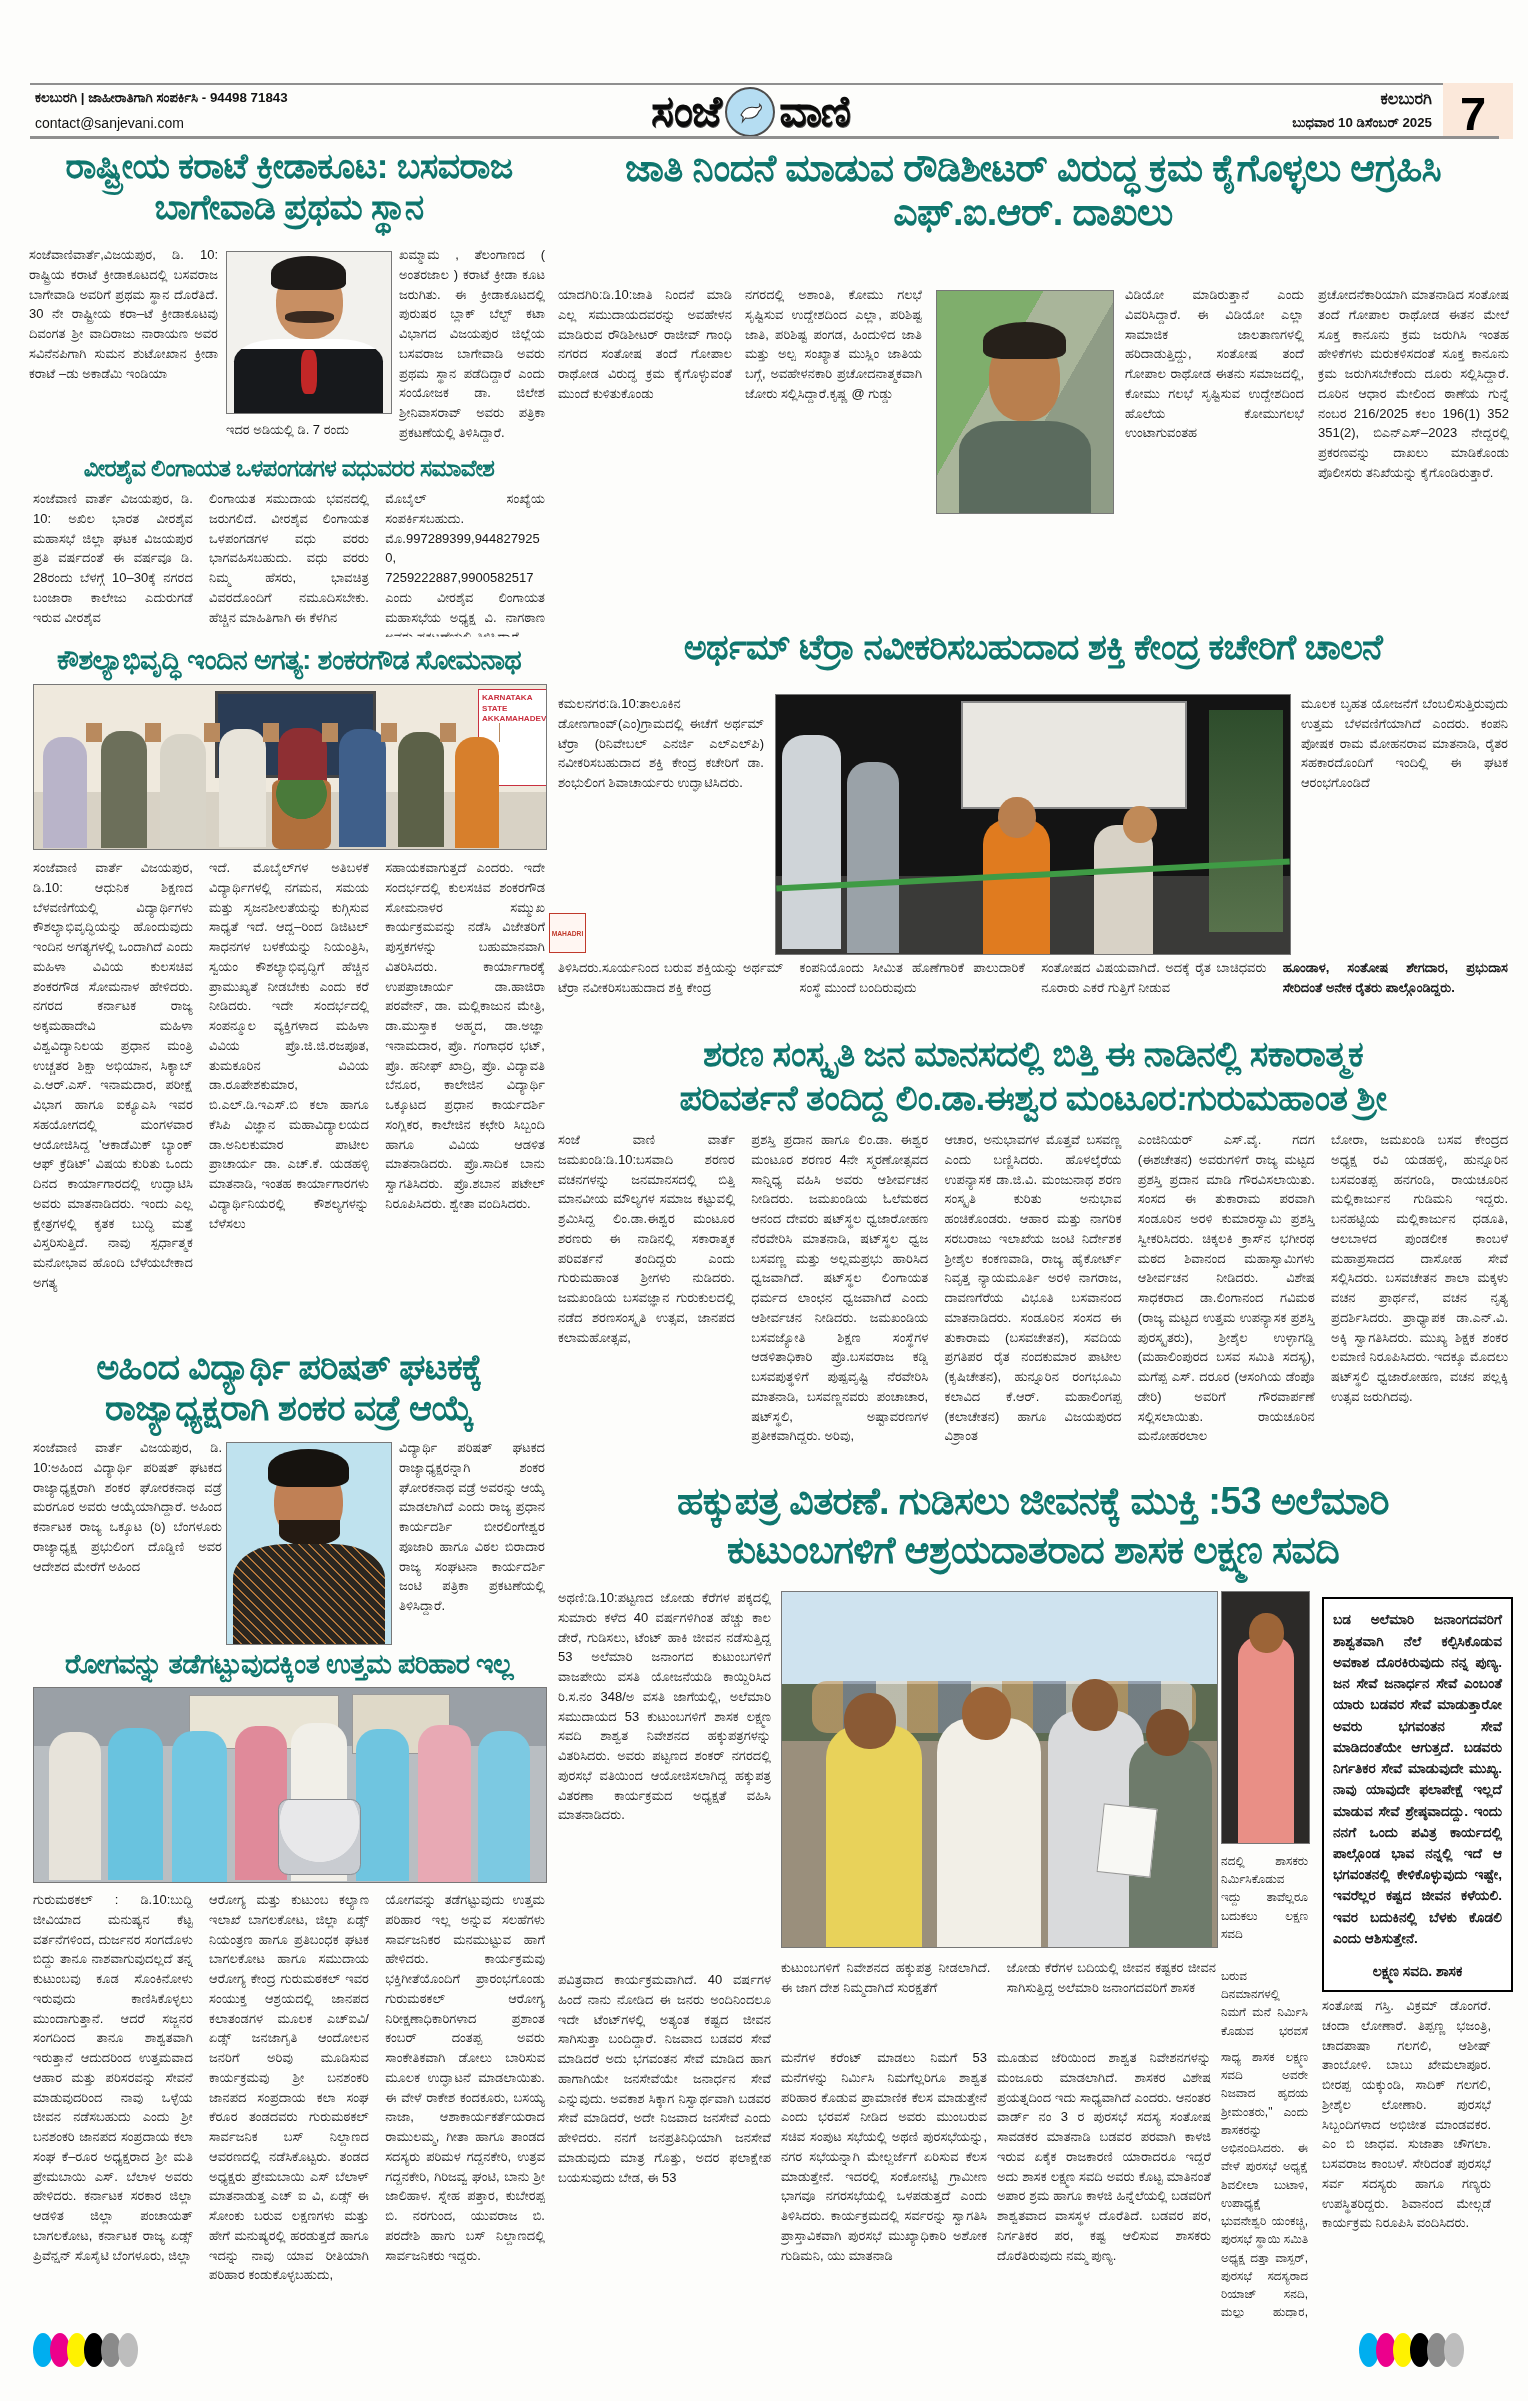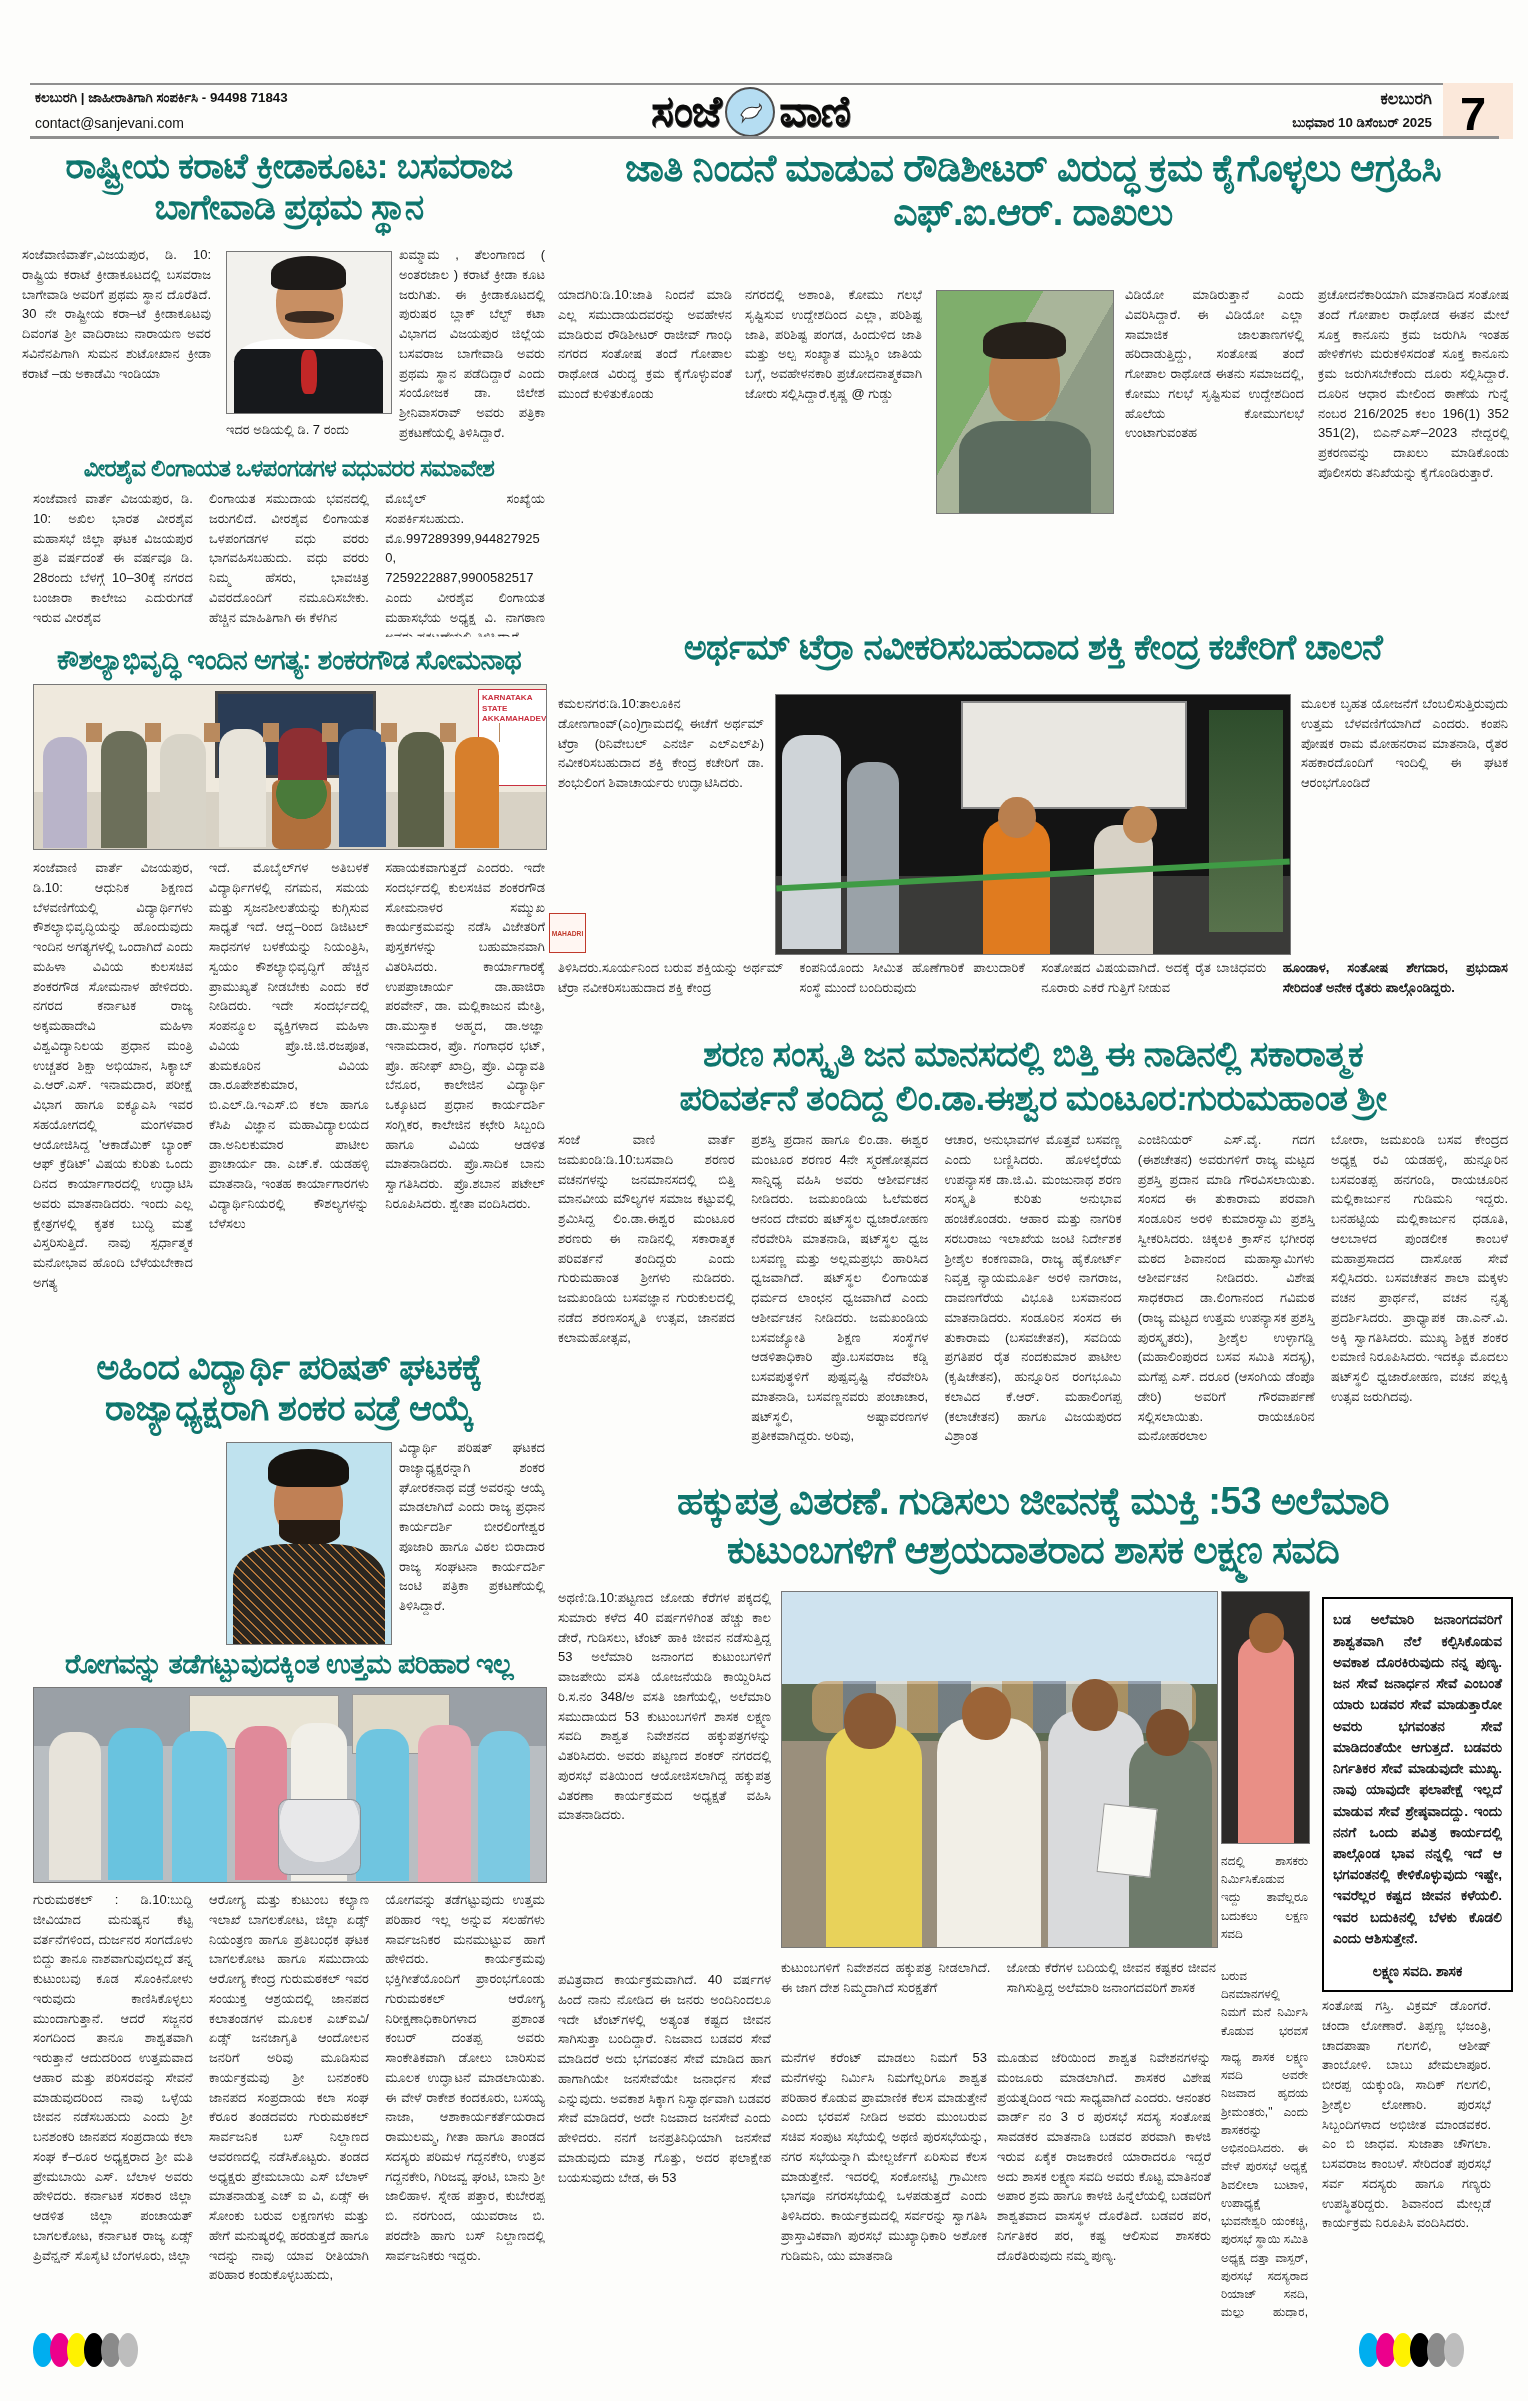--- a/index.html
+++ b/index.html
@@ -66,21 +66,21 @@
     <span class="mh-txt">ವಾಣಿ</span>
   </div>
   <div class="abs" style="right:96px;top:89px;">
     <div class="ed-name">ಕಲಬುರಗಿ</div>
     <div class="ed-date" style="margin-top:7.4px;text-align:center;">ಬುಧವಾರ 10 ಡಿಸೆಂಬರ್ 2025</div>
   </div>
   <div class="abs pagenum" style="left:1460px;top:90px;">7</div>
   <div class="abs rule" style="left:30px;top:136px;width:1469px;height:3px;"></div>
 
   <div class="abs headline h-lg" style="left:33px;top:146px;width:512px;">ರಾಷ್ಟ್ರೀಯ ಕರಾಟೆ ಕ್ರೀಡಾಕೂಟ: ಬಸವರಾಜ ಬಾಗೇವಾಡಿ ಪ್ರಥಮ ಸ್ಥಾನ</div>
-  <div class="abs col crop" style="left:22px;top:245px;width:189px;height:207px;">ಸಂಜೆವಾಣಿವಾರ್ತೆ,ವಿಜಯಪುರ, ಡಿ. 10: ರಾಷ್ಟ್ರಿಯ ಕರಾಟೆ ಕ್ರೀಡಾಕೂಟದಲ್ಲಿ ಬಸವರಾಜ ಬಾಗೇವಾಡಿ ಅವರಿಗೆ ಪ್ರಥಮ ಸ್ಥಾನ ದೊರೆತಿದೆ. 30 ನೇ ರಾಷ್ಟ್ರೀಯ ಕರಾ–ಟೆ ಕ್ರೀಡಾಕೂಟವು ದಿವಂಗತ ಶ್ರೀ ವಾದಿರಾಜು ನಾರಾಯಣ ಅವರ ಸವಿನೆನಪಿಗಾಗಿ ಸುಮನ ಶುಟೋಖಾನ ಕ್ರೀಡಾ ಕರಾಟೆ –ಡು ಅಕಾಡೆಮಿ ಇಂಡಿಯಾ</div>
+  <div class="abs col crop" style="left:29px;top:245px;width:189px;height:207px;">ಸಂಜೆವಾಣಿವಾರ್ತೆ,ವಿಜಯಪುರ, ಡಿ. 10: ರಾಷ್ಟ್ರಿಯ ಕರಾಟೆ ಕ್ರೀಡಾಕೂಟದಲ್ಲಿ ಬಸವರಾಜ ಬಾಗೇವಾಡಿ ಅವರಿಗೆ ಪ್ರಥಮ ಸ್ಥಾನ ದೊರೆತಿದೆ. 30 ನೇ ರಾಷ್ಟ್ರೀಯ ಕರಾ–ಟೆ ಕ್ರೀಡಾಕೂಟವು ದಿವಂಗತ ಶ್ರೀ ವಾದಿರಾಜು ನಾರಾಯಣ ಅವರ ಸವಿನೆನಪಿಗಾಗಿ ಸುಮನ ಶುಟೋಖಾನ ಕ್ರೀಡಾ ಕರಾಟೆ –ಡು ಅಕಾಡೆಮಿ ಇಂಡಿಯಾ</div>
   <div class="photo" style="left:226px;top:251px;width:164px;height:161px;background:#f2f1ed;">
     <div class="ph-layer" style="left:49px;top:13.3px;width:67px;height:74px;border-radius:48% 48% 45% 45%;background:#c88f63;"></div>
     <div class="ph-layer" style="left:44px;top:4.4px;width:75px;height:34px;border-radius:50% 50% 20% 20%;background:#1d1a18;"></div>
     <div class="ph-layer" style="left:58px;top:59px;width:49px;height:12px;background:#3a2a20;border-radius:40%;"></div>
     <div class="ph-layer" style="left:7.4px;top:87px;width:149px;height:74px;background:linear-gradient(#ffffff 0 10.4px,#17191c 10.4px);border-radius:30% 30% 0 0;"></div>
     <div class="ph-layer" style="left:74px;top:98px;width:16.3px;height:44px;background:#c22727;border-radius:30%;"></div>
   </div>
   <div class="abs cap-line" style="left:226px;top:420px;width:164px;">ಇದರ ಅಡಿಯಲ್ಲಿ ಡಿ. 7 ರಂದು</div>
   <div class="abs col crop" style="left:399px;top:245px;width:146px;height:207px;">ಖಮ್ಮಾಮ , ತೆಲಂಗಾಣದ ( ಅಂತರಜಾಲ ) ಕರಾಟೆ ಕ್ರೀಡಾ ಕೂಟ ಜರುಗಿತು. ಈ ಕ್ರೀಡಾಕೂಟದಲ್ಲಿ ಪುರುಷರ ಬ್ಲಾಕ್ ಬೆಲ್ಟ್ ಕಟಾ ವಿಭಾಗದ ವಿಜಯಪುರ ಜಿಲ್ಲೆಯ ಬಸವರಾಜ ಬಾಗೇವಾಡಿ ಅವರು ಪ್ರಥಮ ಸ್ಥಾನ ಪಡೆದಿದ್ದಾರೆ ಎಂದು ಸಂಯೋಜಕ ಡಾ. ಜಿಲೇಶ ಶ್ರೀನಿವಾಸರಾವ್ ಅವರು ಪತ್ರಿಕಾ ಪ್ರಕಟಣೆಯಲ್ಲಿ ತಿಳಿಸಿದ್ದಾರೆ.</div>
 
@@ -106,20 +106,21 @@
     <div class="ph-layer" style="left:9px;top:38px;width:457px;height:19px;background:repeating-linear-gradient(90deg,transparent 0 43px,#b98a5e 43px 59px);"></div>
     <div class="ph-layer" style="left:238px;top:95px;width:59px;height:69px;background:radial-gradient(circle at 50% 20%,#4a7a3a 0 40%,#b0703c 41%);border-radius:7.4px;"></div>
   </div>
   <div class="abs cols" style="left:33px;top:858px;width:512px;height:482px;">
     <div class="col crop" style="height:482px;">ಸಂಜೆವಾಣಿ ವಾರ್ತೆ ವಿಜಯಪುರ, ಡಿ.10: ಆಧುನಿಕ ಶಿಕ್ಷಣದ ಬೆಳವಣಿಗೆಯಲ್ಲಿ ವಿದ್ಯಾರ್ಥಿಗಳು ಕೌಶಲ್ಯಾಭಿವೃದ್ಧಿಯನ್ನು ಹೊಂದುವುದು ಇಂದಿನ ಅಗತ್ಯಗಳಲ್ಲಿ ಒಂದಾಗಿದೆ ಎಂದು ಮಹಿಳಾ ವಿವಿಯ ಕುಲಸಚಿವ ಶಂಕರಗೌಡ ಸೋಮನಾಳ ಹೇಳಿದರು. ನಗರದ ಕರ್ನಾಟಕ ರಾಜ್ಯ ಅಕ್ಕಮಹಾದೇವಿ ಮಹಿಳಾ ವಿಶ್ವವಿದ್ಯಾನಿಲಯ ಪ್ರಧಾನ ಮಂತ್ರಿ ಉಚ್ಚತರ ಶಿಕ್ಷಾ ಅಭಿಯಾನ, ಸಿಕ್ಯಾಬ್ ಎ.ಆರ್.ಎಸ್. ಇನಾಮದಾರ, ಪರೀಕ್ಷೆ ವಿಭಾಗ ಹಾಗೂ ಐಕ್ಯೂಎಸಿ ಇವರ ಸಹಯೋಗದಲ್ಲಿ ಮಂಗಳವಾರ ಆಯೋಜಿಸಿದ್ದ 'ಆಕಾಡೆಮಿಕ್ ಬ್ಯಾಂಕ್ ಆಫ್ ಕ್ರೆಡಿಟ್' ವಿಷಯ ಕುರಿತು ಒಂದು ದಿನದ ಕಾರ್ಯಾಗಾರದಲ್ಲಿ ಉದ್ಘಾಟಿಸಿ ಅವರು ಮಾತನಾಡಿದರು. ಇಂದು ಎಲ್ಲ ಕ್ಷೇತ್ರಗಳಲ್ಲಿ ಕೃತಕ ಬುದ್ಧಿ ಮತ್ತೆ ವಿಸ್ತರಿಸುತ್ತಿದೆ. ನಾವು ಸ್ಪರ್ಧಾತ್ಮಕ ಮನೋಭಾವ ಹೊಂದಿ ಬೆಳೆಯಬೇಕಾದ ಅಗತ್ಯ</div>
     <div class="col crop" style="height:482px;">ಇದೆ. ಮೊಬೈಲ್‌ಗಳ ಅತಿಬಳಕೆ ವಿದ್ಯಾರ್ಥಿಗಳಲ್ಲಿ ನಗಮನ, ಸಮಯ ಮತ್ತು ಸೃಜನಶೀಲತೆಯನ್ನು ಕುಗ್ಗಿಸುವ ಸಾಧ್ಯತೆ ಇದೆ. ಆದ್ದ–ರಿಂದ ಡಿಜಿಟಲ್ ಸಾಧನಗಳ ಬಳಕೆಯನ್ನು ನಿಯಂತ್ರಿಸಿ, ಸ್ವಯಂ ಕೌಶಲ್ಯಾಭಿವೃದ್ಧಿಗೆ ಹೆಚ್ಚಿನ ಪ್ರಾಮುಖ್ಯತೆ ನೀಡಬೇಕು ಎಂದು ಕರೆ ನೀಡಿದರು. ಇದೇ ಸಂದರ್ಭದಲ್ಲಿ ಸಂಪನ್ಮೂಲ ವ್ಯಕ್ತಿಗಳಾದ ಮಹಿಳಾ ವಿವಿಯ ಪ್ರೊ.ಜಿ.ಜಿ.ರಜಪೂತ, ತುಮಕೂರಿನ ವಿವಿಯ ಡಾ.ರೂಪೇಶಕುಮಾರ, ಬಿ.ಎಲ್.ಡಿ.ಇಎಸ್.ಬಿ ಕಲಾ ಹಾಗೂ ಕೆಸಿಪಿ ವಿಜ್ಞಾನ ಮಹಾವಿದ್ಯಾಲಯದ ಡಾ.ಅನಿಲಕುಮಾರ ಪಾಟೀಲ ಪ್ರಾಚಾರ್ಯ ಡಾ. ಎಚ್.ಕೆ. ಯಡಹಳ್ಳಿ ಮಾತನಾಡಿ, ಇಂತಹ ಕಾರ್ಯಾಗಾರಗಳು ವಿದ್ಯಾರ್ಥಿನಿಯರಲ್ಲಿ ಕೌಶಲ್ಯಗಳನ್ನು ಬೆಳೆಸಲು</div>
     <div class="col crop" style="height:482px;">ಸಹಾಯಕವಾಗುತ್ತದೆ ಎಂದರು. ಇದೇ ಸಂದರ್ಭದಲ್ಲಿ ಕುಲಸಚಿವ ಶಂಕರಗೌಡ ಸೋಮನಾಳರ ಸಮ್ಮುಖ ಕಾರ್ಯಕ್ರಮವನ್ನು ನಡೆಸಿ ವಿಜೇತರಿಗೆ ಪುಸ್ತಕಗಳನ್ನು ಬಹುಮಾನವಾಗಿ ವಿತರಿಸಿದರು. ಕಾರ್ಯಾಗಾರಕ್ಕೆ ಉಪಪ್ರಾಚಾರ್ಯ ಡಾ.ಹಾಜಿರಾ ಪರವೇನ್, ಡಾ. ಮಲ್ಲಿಕಾಜುನ ಮೇತ್ರಿ, ಡಾ.ಮುಸ್ತಾಕ ಅಹ್ಮದ, ಡಾ.ಅಜ್ಞಾ ಇನಾಮದಾರ, ಪ್ರೊ. ಗಂಗಾಧರ ಭಟ್, ಪ್ರೊ. ಹನೀಫ್ ಖಾದ್ರಿ, ಪ್ರೊ. ವಿದ್ಯಾವತಿ ಬೆನೂರ, ಕಾಲೇಜಿನ ವಿದ್ಯಾರ್ಥಿ ಒಕ್ಕೂಟದ ಪ್ರಧಾನ ಕಾರ್ಯದರ್ಶಿ ಸಂಗ್ಲಿಕರ, ಕಾಲೇಜಿನ ಕಛೇರಿ ಸಿಬ್ಬಂದಿ ಹಾಗೂ ವಿವಿಯ ಆಡಳಿತ ಮಾತನಾಡಿದರು. ಪ್ರೊ.ಸಾದಿಕ ಬಾನು ಸ್ವಾಗತಿಸಿದರು. ಪ್ರೊ.ಶಬಾನ ಪಟೇಲ್ ನಿರೂಪಿಸಿದರು. ಶ್ವೇತಾ ವಂದಿಸಿದರು.</div>
   </div>
 
   <div class="abs headline h-lg" style="left:33px;top:1347px;width:512px;">ಅಹಿಂದ ವಿದ್ಯಾರ್ಥಿ ಪರಿಷತ್ ಘಟಕಕ್ಕೆ ರಾಜ್ಯಾಧ್ಯಕ್ಷರಾಗಿ ಶಂಕರ ವಡ್ರೆ ಆಯ್ಕೆ</div>
+  <div class="abs col crop" style="left:33px;top:1438px;width:189px;height:206px;">ಸಂಜೆವಾಣಿ ವಾರ್ತೆ ವಿಜಯಪುರ, ಡಿ. 10:ಅಹಿಂದ ವಿದ್ಯಾರ್ಥಿ ಪರಿಷತ್ ಘಟಕದ ರಾಜ್ಯಾಧ್ಯಕ್ಷರಾಗಿ ಶಂಕರ ಘೋರಕನಾಥ ವಡ್ರೆ ಮರಗೂರ ಅವರು ಆಯ್ಕೆಯಾಗಿದ್ದಾರೆ. ಅಹಿಂದ ಕರ್ನಾಟಕ ರಾಜ್ಯ ಒಕ್ಕೂಟ (ರಿ) ಬೆಂಗಳೂರು ರಾಜ್ಯಾಧ್ಯಕ್ಷ ಪ್ರಭುಲಿಂಗ ದೊಡ್ಡಿಣಿ ಅವರ ಆದೇಶದ ಮೇರೆಗೆ ಅಹಿಂದ</div>
   <div class="photo" style="left:226px;top:1442px;width:164px;height:201px;background:#bfe2ee;">
     <div class="ph-layer" style="left:47px;top:19px;width:69px;height:80px;border-radius:48% 48% 46% 46%;background:#c08055;"></div>
     <div class="ph-layer" style="left:41px;top:6px;width:81px;height:38px;border-radius:50% 50% 24% 24%;background:#16130f;"></div>
     <div class="ph-layer" style="left:52px;top:77px;width:61px;height:25px;border-radius:0 0 45% 45%;background:#241a12;"></div>
     <div class="ph-layer" style="left:6px;top:101px;width:152px;height:101px;border-radius:34% 34% 0 0;background:repeating-linear-gradient(45deg,#2a2620 0 6px,#b4773c 6px 7.4px);"></div>
   </div>
   <div class="abs col crop" style="left:399px;top:1438px;width:146px;height:206px;">ವಿದ್ಯಾರ್ಥಿ ಪರಿಷತ್ ಘಟಕದ ರಾಜ್ಯಾಧ್ಯಕ್ಷರನ್ನಾಗಿ ಶಂಕರ ಘೋರಕನಾಥ ವಡ್ರೆ ಅವರನ್ನು ಆಯ್ಕೆ ಮಾಡಲಾಗಿದೆ ಎಂದು ರಾಜ್ಯ ಪ್ರಧಾನ ಕಾರ್ಯದರ್ಶಿ ಬೀರಲಿಂಗೇಶ್ವರ ಪೂಜಾರಿ ಹಾಗೂ ವಿಠಲ ಬಿರಾದಾರ ರಾಜ್ಯ ಸಂಘಟನಾ ಕಾರ್ಯದರ್ಶಿ ಜಂಟಿ ಪತ್ರಿಕಾ ಪ್ರಕಟಣೆಯಲ್ಲಿ ತಿಳಿಸಿದ್ದಾರೆ.</div>
 
   <div class="abs headline h-md" style="left:33px;top:1649px;width:512px;">ರೋಗವನ್ನು ತಡೆಗಟ್ಟುವುದಕ್ಕಿಂತ ಉತ್ತಮ ಪರಿಹಾರ ಇಲ್ಲ</div>
   <div class="photo" style="left:33px;top:1687px;width:512px;height:194px;background:linear-gradient(#9aa0a6 0 30%,#b9bec2 30%);">

